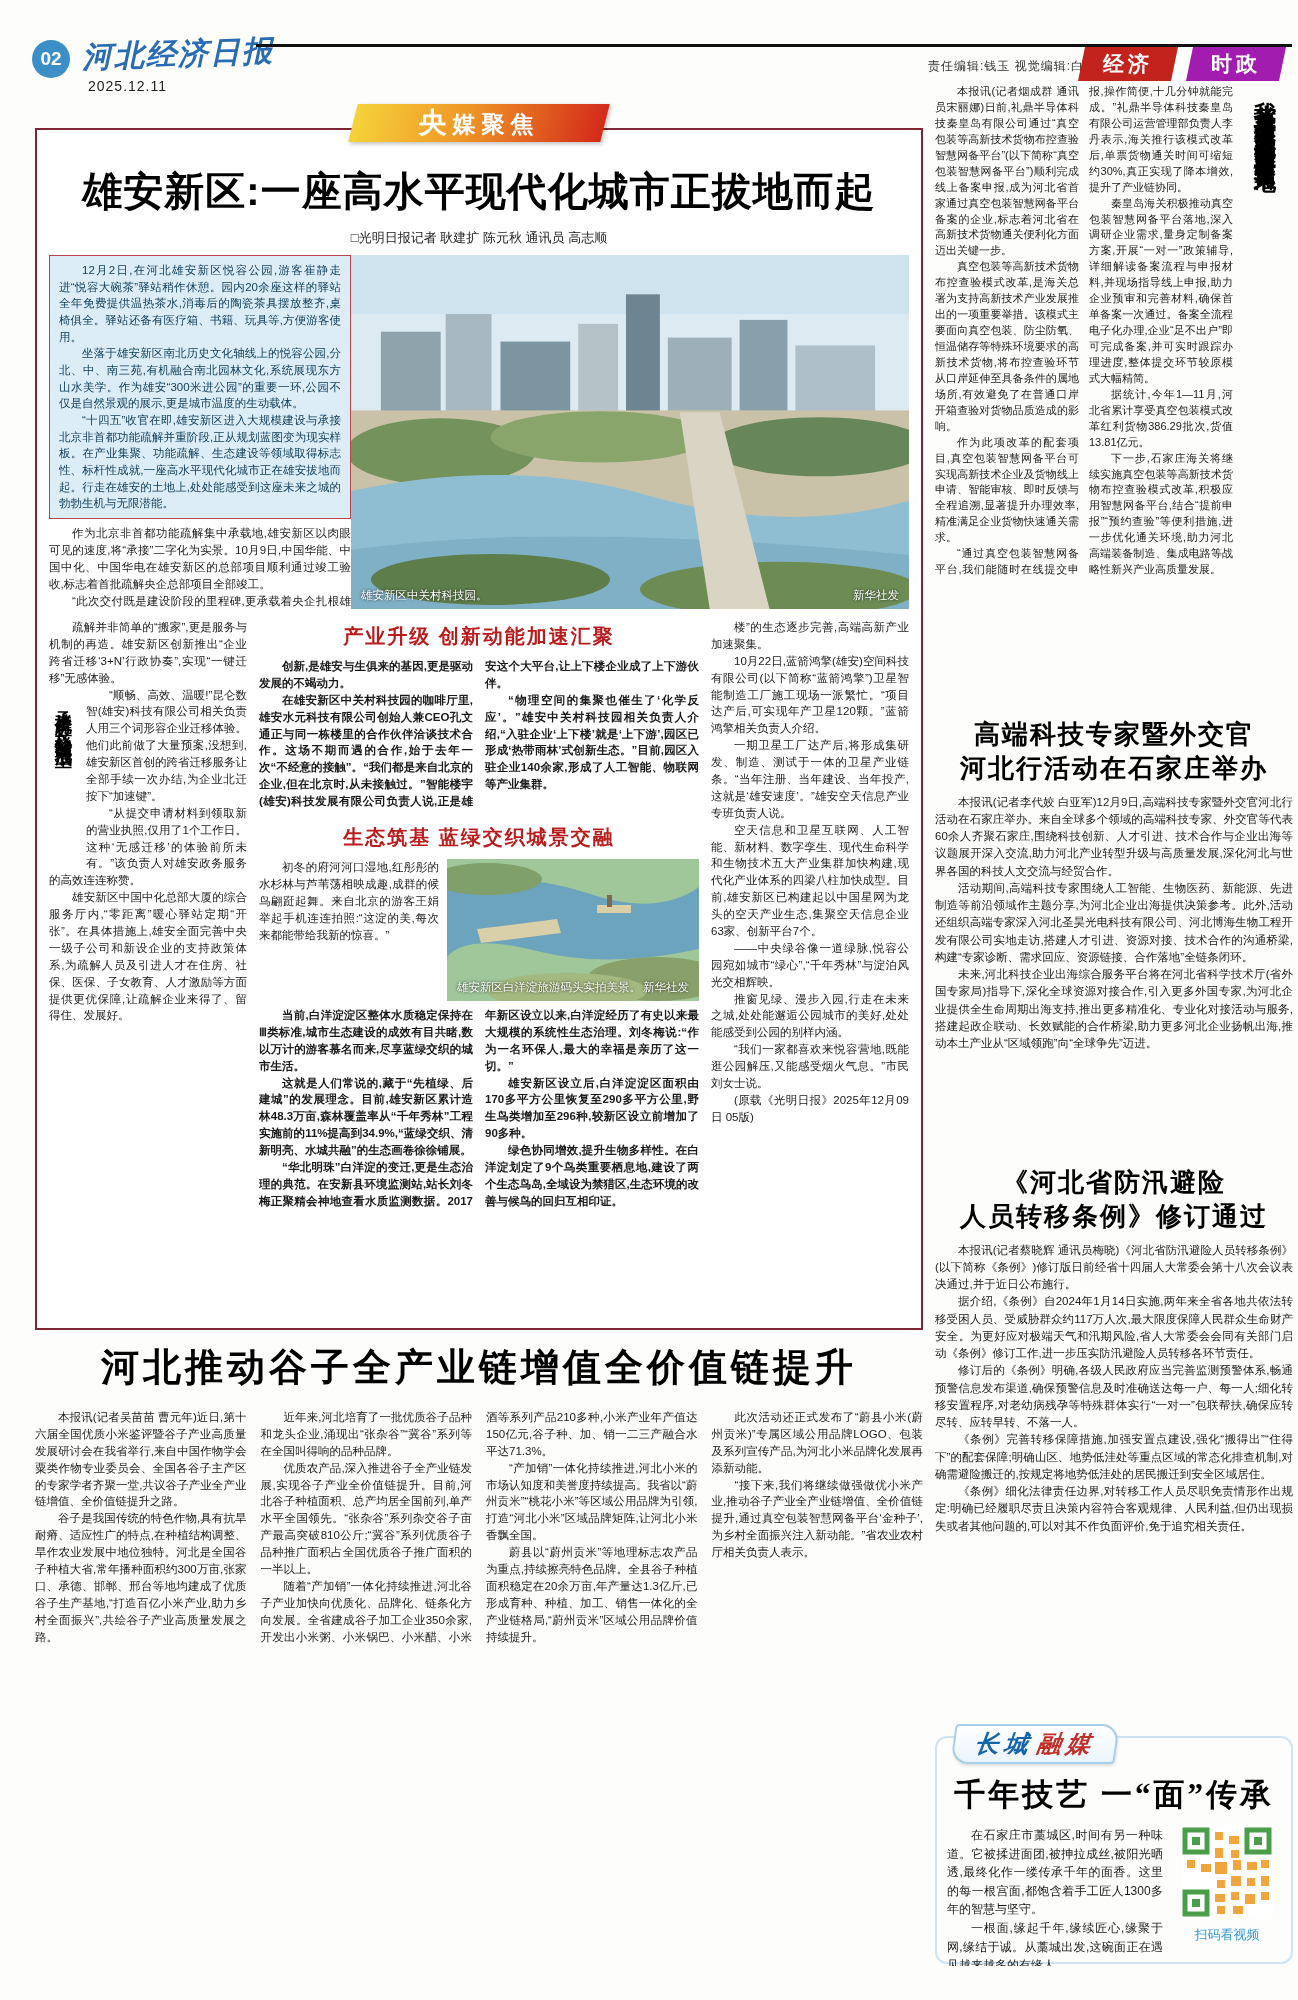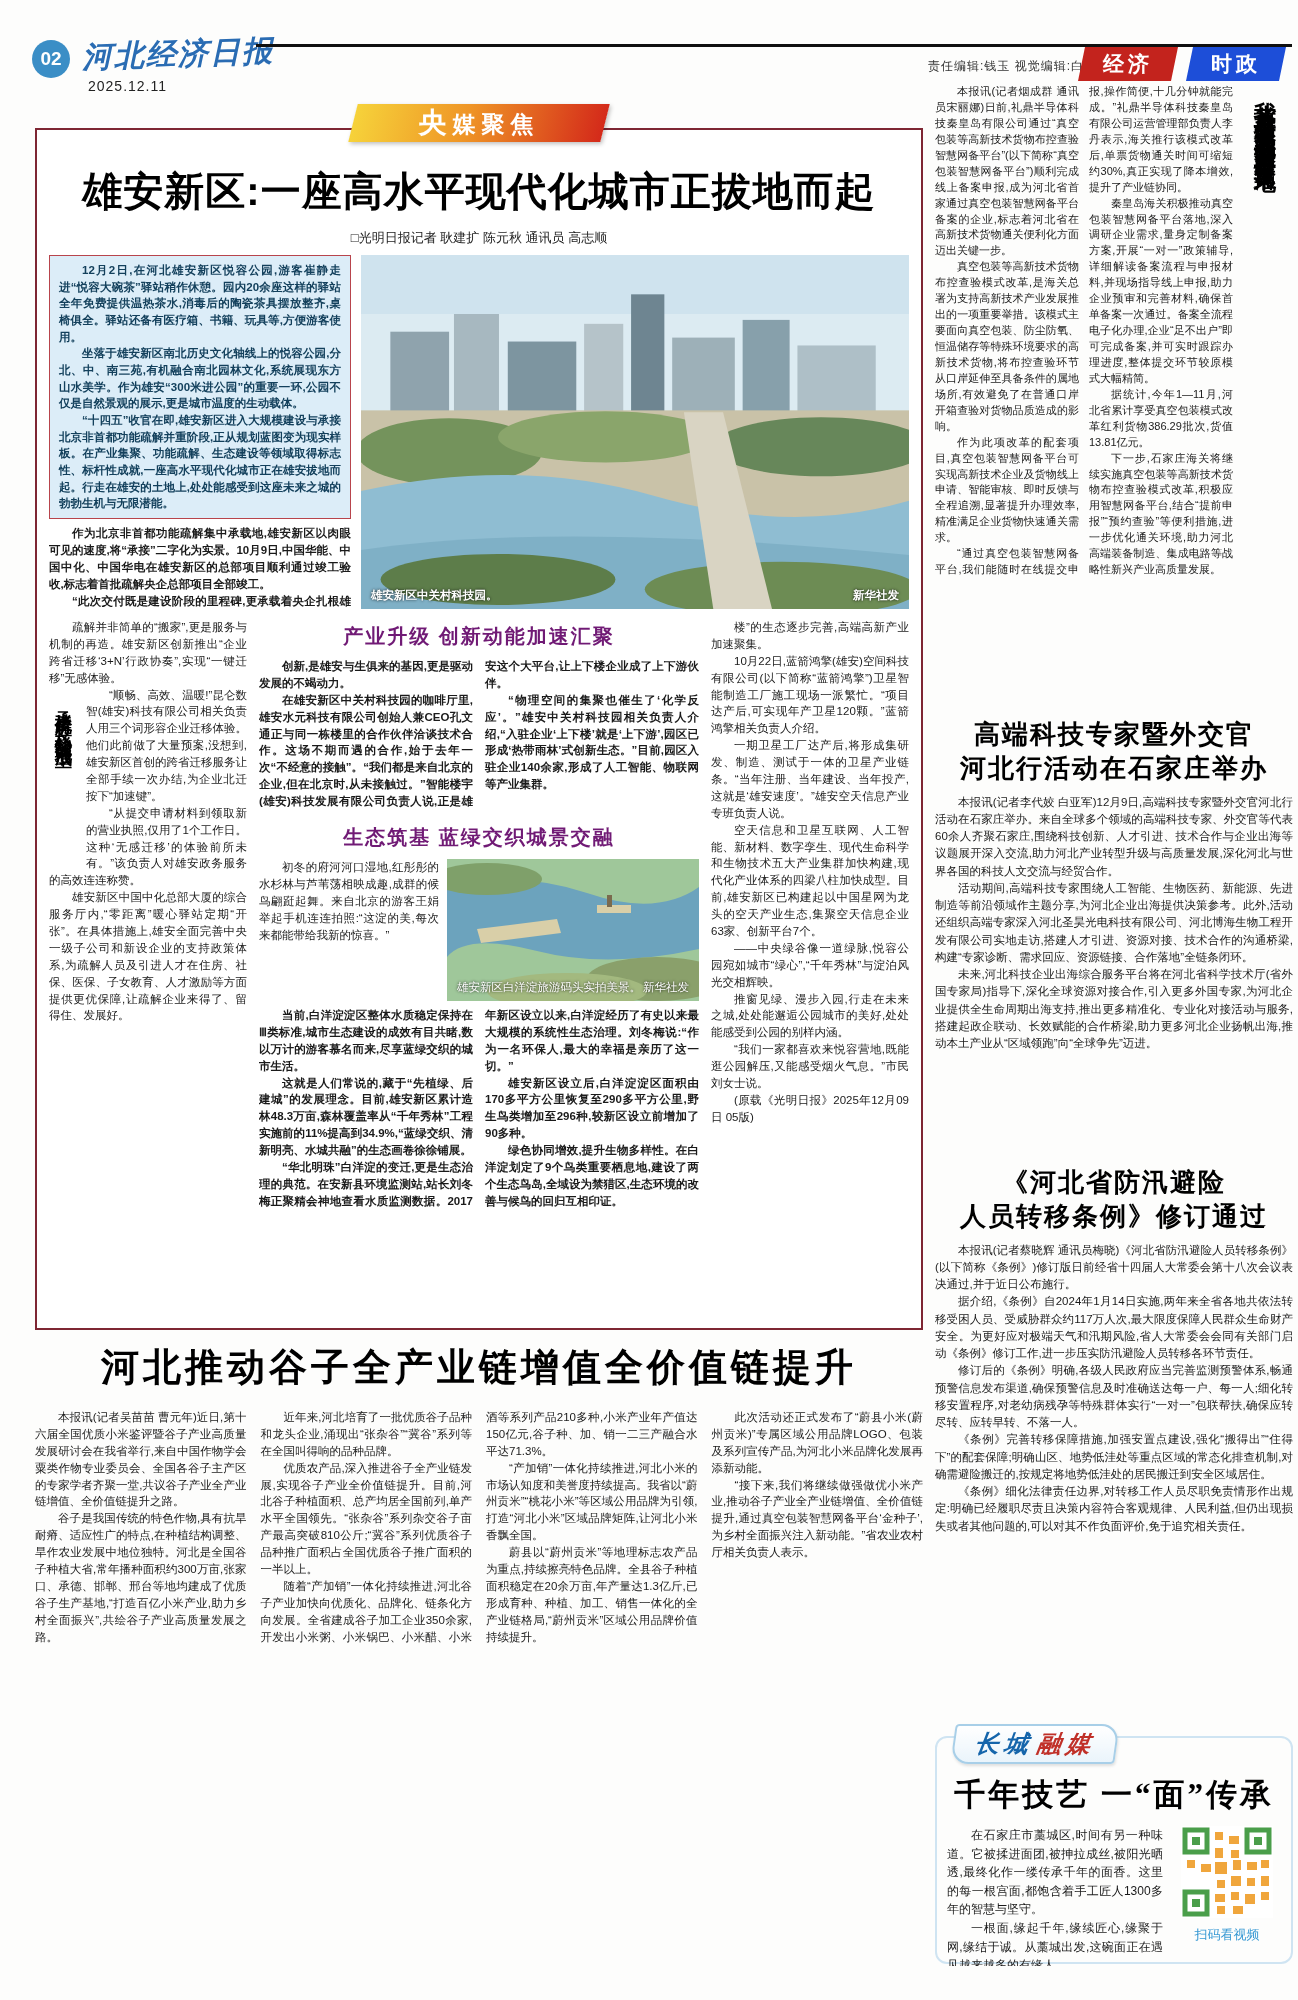--- a/index.html
+++ b/index.html
@@ -12,57 +12,57 @@
          background:#3b8ec6;color:#fff;font:700 19px/38px "Liberation Sans",sans-serif;text-align:center;}
   .masthead{position:absolute;left:82px;top:34px;font:italic 700 30px "DejaVu Serif",serif;
             color:#2a6cb3;transform:rotate(-2deg);letter-spacing:2px;}
   .hdr-date{position:absolute;left:88px;top:78px;font-size:14px;color:#222;letter-spacing:1px;}
   .hdr-rule{position:absolute;left:256px;top:44px;width:1036px;height:3px;background:#101010;}
   .credits{position:absolute;left:928px;top:58px;font-size:12px;color:#333;letter-spacing:1px;}
   .badge{position:absolute;top:47px;width:100px;height:34px;color:#fff;text-align:center;
          font:700 21px/34px "Liberation Sans",sans-serif;letter-spacing:4px;
          clip-path:polygon(7% 0,100% 0,93% 100%,0 100%);}
   .badge.eco{left:1078px;background:#c3231d;}
-  .badge.pol{left:1186px;background:#1d4ed8;}
+  .badge.pol{left:1186px;background:#a21caf;}
 
   
   .main-box{position:absolute;left:35px;top:128px;width:888px;height:1202px;
             border:2px solid #7e2633;background:#fff;box-sizing:border-box;padding:0 12px;}
   .banner{position:absolute;top:-26px;left:50%;transform:translateX(-50%) skewX(-14deg);
           width:252px;height:38px;background:linear-gradient(90deg,#f6d23a 0%,#ef9526 45%,#d42a1a 100%);
           box-shadow:2px 2px 4px rgba(0,0,0,.25);}
   .banner span{display:block;transform:skewX(14deg);color:#fff;text-align:center;
                font:700 23px/38px "Liberation Sans",sans-serif;letter-spacing:6px;}
   .banner span::first-letter{font-size:28px;}
   .main-h1{margin:34px 0 2px;text-align:center;font-size:40px;font-weight:700;
            letter-spacing:1px;color:#000;}
   .byline{text-align:center;font-size:13px;color:#222;margin:10px 0 8px;}
 
-  .top-row{display:flex;gap:10px;height:354px;font-weight:bold;}
+  .top-row{display:flex;height:354px;}
   .left-stack{width:302px;display:flex;flex-direction:column;}
   .leadbox{background:#dcedf8;border:1px solid #b8444c;padding:6px 9px;font-size:11.5px;
            line-height:1.45;color:#13405c;}
   .intro{font-size:11.5px;line-height:1.48;margin-top:6px;overflow:hidden;flex:1;}
   .photo{position:relative;overflow:hidden;background:#0369a1;}
   .photo1{flex:1;}
   .photo svg{display:block;width:100%;height:100%;}
   .pcap{position:absolute;bottom:6px;left:10px;color:#fff;font-size:11.5px;
         text-shadow:0 0 3px rgba(0,0,0,.9);}
   .pcred{position:absolute;bottom:6px;right:10px;color:#fff;font-size:11.5px;
          text-shadow:0 0 3px rgba(0,0,0,.9);}
 
   .body-row{display:flex;gap:12px;height:688px;margin-top:10px;overflow:hidden;}
   .ncol{font-size:11.5px;line-height:1.47;overflow:hidden;}
   .col1,.col4{width:198px;}
   .colmid{flex:1;overflow:hidden;}
   .txt p{margin:0;text-indent:2em;text-align:justify;}
   .vstrip{float:left;writing-mode:vertical-rl;font:700 17px/1.35 "Liberation Sans",sans-serif;
           height:160px;padding:6px 4px 6px 2px;margin:4px 8px 4px 0;color:#000;
           letter-spacing:3px;text-indent:0;background:#fff;}
-  .subhead{font-size:20px;font-weight:700;text-align:center;color:#701a75;margin:4px 0 8px;
+  .subhead{font-size:20px;font-weight:700;text-align:center;color:#b91c1c;margin:4px 0 8px;
            letter-spacing:2px;}
   .cols2{column-count:2;column-gap:12px;overflow:hidden;font-weight:bold;}
   .cols2.s1{height:162px;}
   .cols2.s2{height:318px;margin-top:6px;}
   .sec2row{display:flex;gap:8px;height:142px;margin-top:4px;}
   .sec2row .ltext{flex:1;overflow:hidden;}
   .photo2{width:252px;background:#1d4ed8;}
 
   
   .rightcol{position:absolute;left:935px;top:84px;width:358px;}

